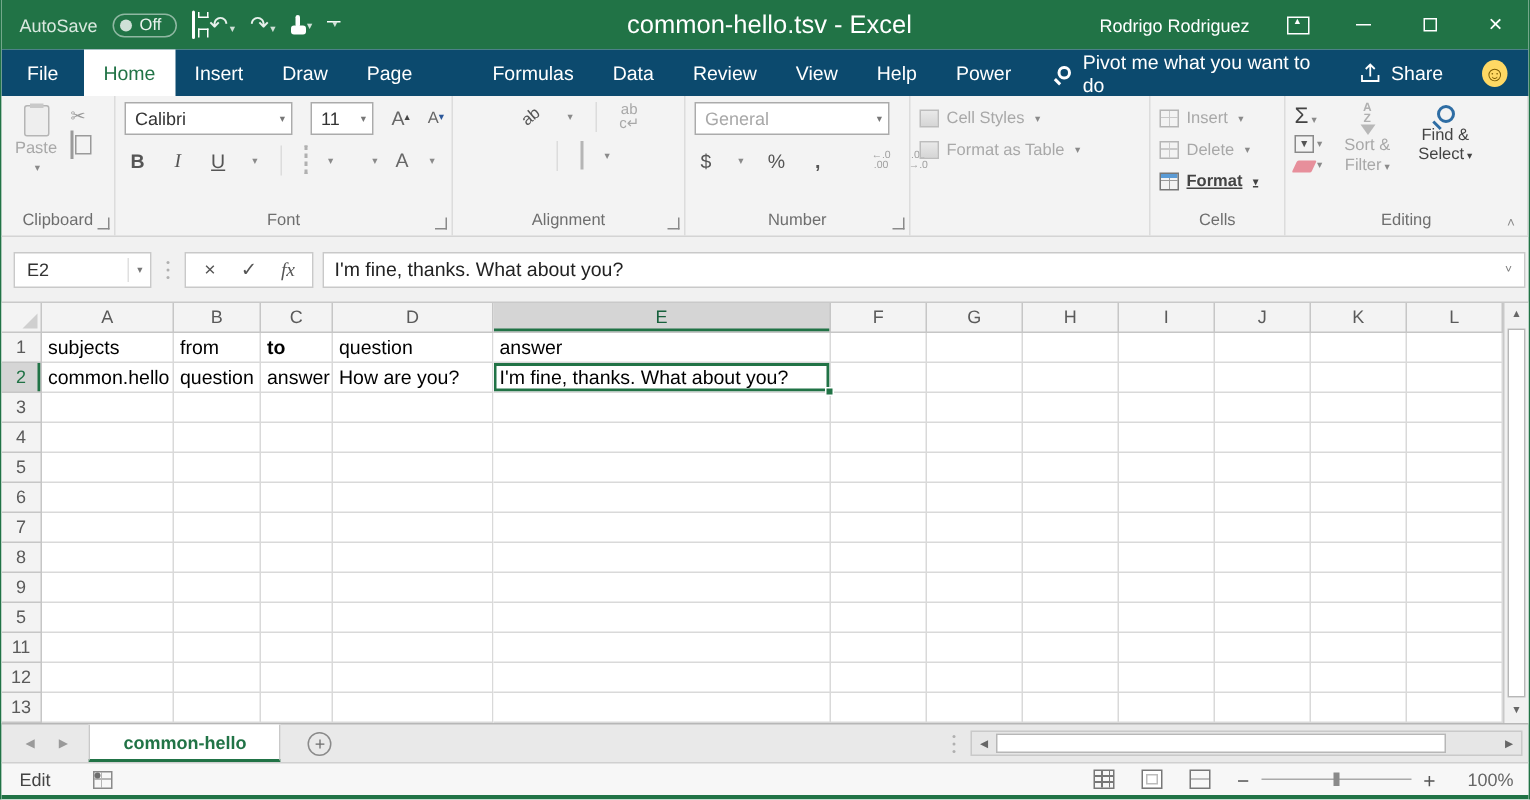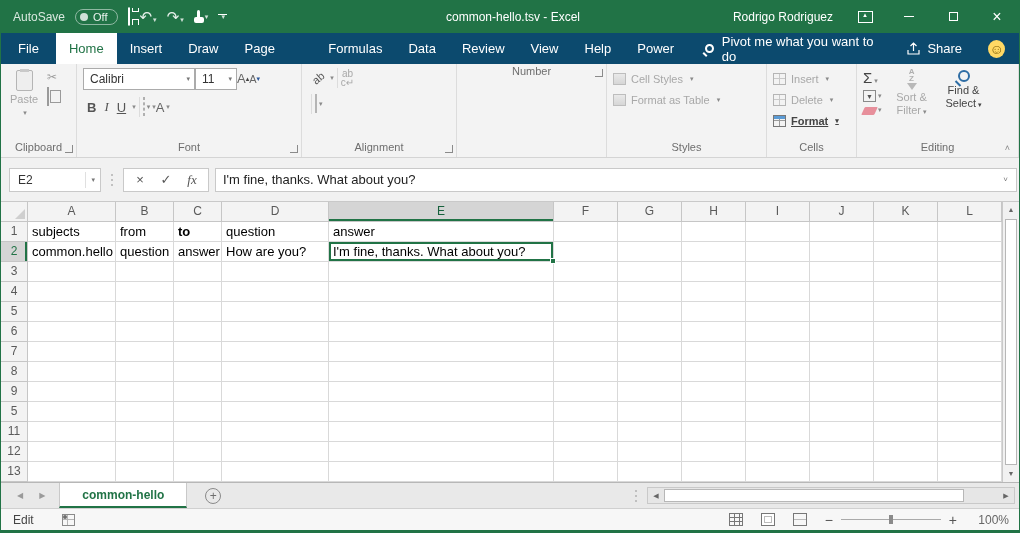--- a/index.html
+++ b/index.html
@@ -9,21 +9,21 @@
   .band { position:absolute; left:0; width:1018px; }
 
   
   #titlebar { top:0; height:33px; background:#217346; display:flex; align-items:center; color:#fff; }
   .tb-left { display:flex; align-items:center; gap:10px; padding-left:12px; }
   .autosave-lbl { font-size:12px; color:#d9e8df; }
   .toggle-pill { display:flex; align-items:center; gap:5px; border:1px solid #8fb8a2; border-radius:9px;
                  padding:1px 9px 1px 4px; font-size:11px; color:#eaf3ee; height:16px; }
   .toggle-dot { width:8px; height:8px; border-radius:50%; background:#cfe0d7; }
   .caret-sm { font-size:7px; color:#cfe0d7; margin-left:1px; }
-  .tb-title { position:absolute; left:6px; right:0; text-align:center; font-size:12px; pointer-events:none; }
+  .tb-title { position:absolute; left:6px; right:0; text-align:center; font-size:17px; pointer-events:none; }
   .tb-right { margin-left:auto; display:flex; align-items:center; height:100%; }
   .tb-user { font-size:12px; margin-right:10px; }
   .winbtn { width:44px; height:100%; display:flex; align-items:center; justify-content:center; }
   .ribbon-disp-icon { width:15px; height:12px; border:1px solid #fff; display:flex; align-items:flex-start; justify-content:center; font-size:7px; line-height:5px; }
   .min-bar { width:10px; height:1px; background:#fff; }
   .max-box { width:9px; height:9px; border:1px solid #fff; }
   .close-x { font-size:16px; }
   .floppy { width:13px; height:13px; border:1px solid #fff; border-radius:1px; position:relative; }
   .floppy::after { content:""; position:absolute; left:3px; bottom:0; width:5px; height:5px; border:1px solid #fff; border-bottom:none; }
   .floppy::before { content:""; position:absolute; left:3px; top:0; width:5px; height:3px; border:1px solid #fff; border-top:none; }
@@ -58,21 +58,21 @@
   .paste-big { float:left; width:34px; text-align:center; font-size:11px; }
   .clipboard-ic { width:17px; height:21px; border:1px solid #b5b5b5; border-radius:2px; margin:2px auto 2px; position:relative; background:#eee; }
   .clipboard-ic::after { content:""; position:absolute; left:3px; top:-2px; width:9px; height:3px; background:#c9c9c9; }
   .clip-mini { margin-left:40px; display:flex; flex-direction:column; gap:4px; padding-top:3px; }
   .mini-ic { font-size:12px; color:#9a9a9a; line-height:13px; }
   .copy-ic { width:9px; height:11px; border:1px solid #9a9a9a; position:relative; }
   .copy-ic::after { content:""; position:absolute; left:2px; top:2px; width:9px; height:11px; border:1px solid #9a9a9a; background:#f3f3f3; }
   .brush-ic { width:11px; height:4px; background:#c9a26a; transform:rotate(-35deg); border-radius:1px; margin-top:4px; }
   .combo { background:#fff; border:1px solid #ababab; height:22px; display:flex; align-items:center; font-size:12px; padding-left:6px; color:#333; }
   .combo .cbox-caret { margin-left:auto; padding:0 4px; font-size:7px; color:#777; }
-  .rowline { display:flex; align-items:center; gap:0; }
+  .rowline { display:flex; align-items:center; gap:12px; }
   .fbtn { font-size:13px; color:#555; padding:2px 4px; }
   .bars { width:13px; height:9px; background:repeating-linear-gradient(to bottom,#9a9a9a 0 1px,transparent 1px 4px); }
   .bars.sm { width:10px; }
   .sep-v { width:1px; height:20px; background:#dcdcdc; margin:0 3px; }
   .bord-ic { width:12px; height:12px; border:1px dashed #b0b0b0; }
   .fill-ic { width:12px; height:9px; background:#cfcfcf; clip-path:polygon(0 40%,50% 0,100% 40%,100% 100%,0 100%); }
   .fontA { font-size:13px; color:#666; line-height:12px; }
   .redbar { width:13px; height:3px; background:#c00000; margin-top:1px; }
   .tinytri-up { font-size:7px; color:#444; vertical-align:top; }
   .tinytri-dn { font-size:7px; color:#2b579a; vertical-align:top; }
@@ -301,37 +301,51 @@
           <span><span class="bars sm"></span></span>
           <span class="sep-v"></span>
           <span><span class="grid-ic"></span></span>
           <span class="caret">▾</span>
         </div>
       </div>
       <div class="rg-label"><span>Alignment</span><span class="launcher"></span></div>
     </div>
 
     <div class="rgroup g-num">
+      <div class="rg-body">
+        <span class="combo" style="width:130px;color:#a8a8a8;">
+            <span>General</span>
+            <span class="cbox-caret">▾</span>
+          </span>
+        <div class="rowline" style="margin-top:7px;">
+          <span class="fbtn disabled-t">$</span>
+          <span class="caret">▾</span>
+          <span class="fbtn disabled-t">%</span>
+          <span class="fbtn disabled-t" style="font-weight:bold;">,</span>
+          <span class="sep-v"></span>
+          <span class="microtxt"><span>←.0</span><br><span>.00</span></span>
+          <span class="microtxt"><span>.00</span><br><span>→.0</span></span>
+        </div>
+      </div>
       <div class="rg-label"><span>Number</span><span class="launcher"></span></div>
     </div>
 
     <div class="rgroup g-styles">
       <div class="rg-body">
         <div class="styles-row">
           <span class="st-ic"></span>
           <span>Cell Styles</span>
             <span class="caret">▾</span>
         </div>
         <div class="styles-row">
           <span class="st-ic"></span>
           <span>Format as Table</span>
             <span class="caret">▾</span>
         </div>
       </div>
-      <div class="rg-label"><span>Styles</span></div>
     </div>
 
     <div class="rgroup g-cells">
       <div class="rg-body">
         <div class="cells-row disabled-t">
           <span class="grid-ic"></span>
           <span>Insert</span>
             <span class="caret">▾</span>
         </div>
         <div class="cells-row disabled-t">

